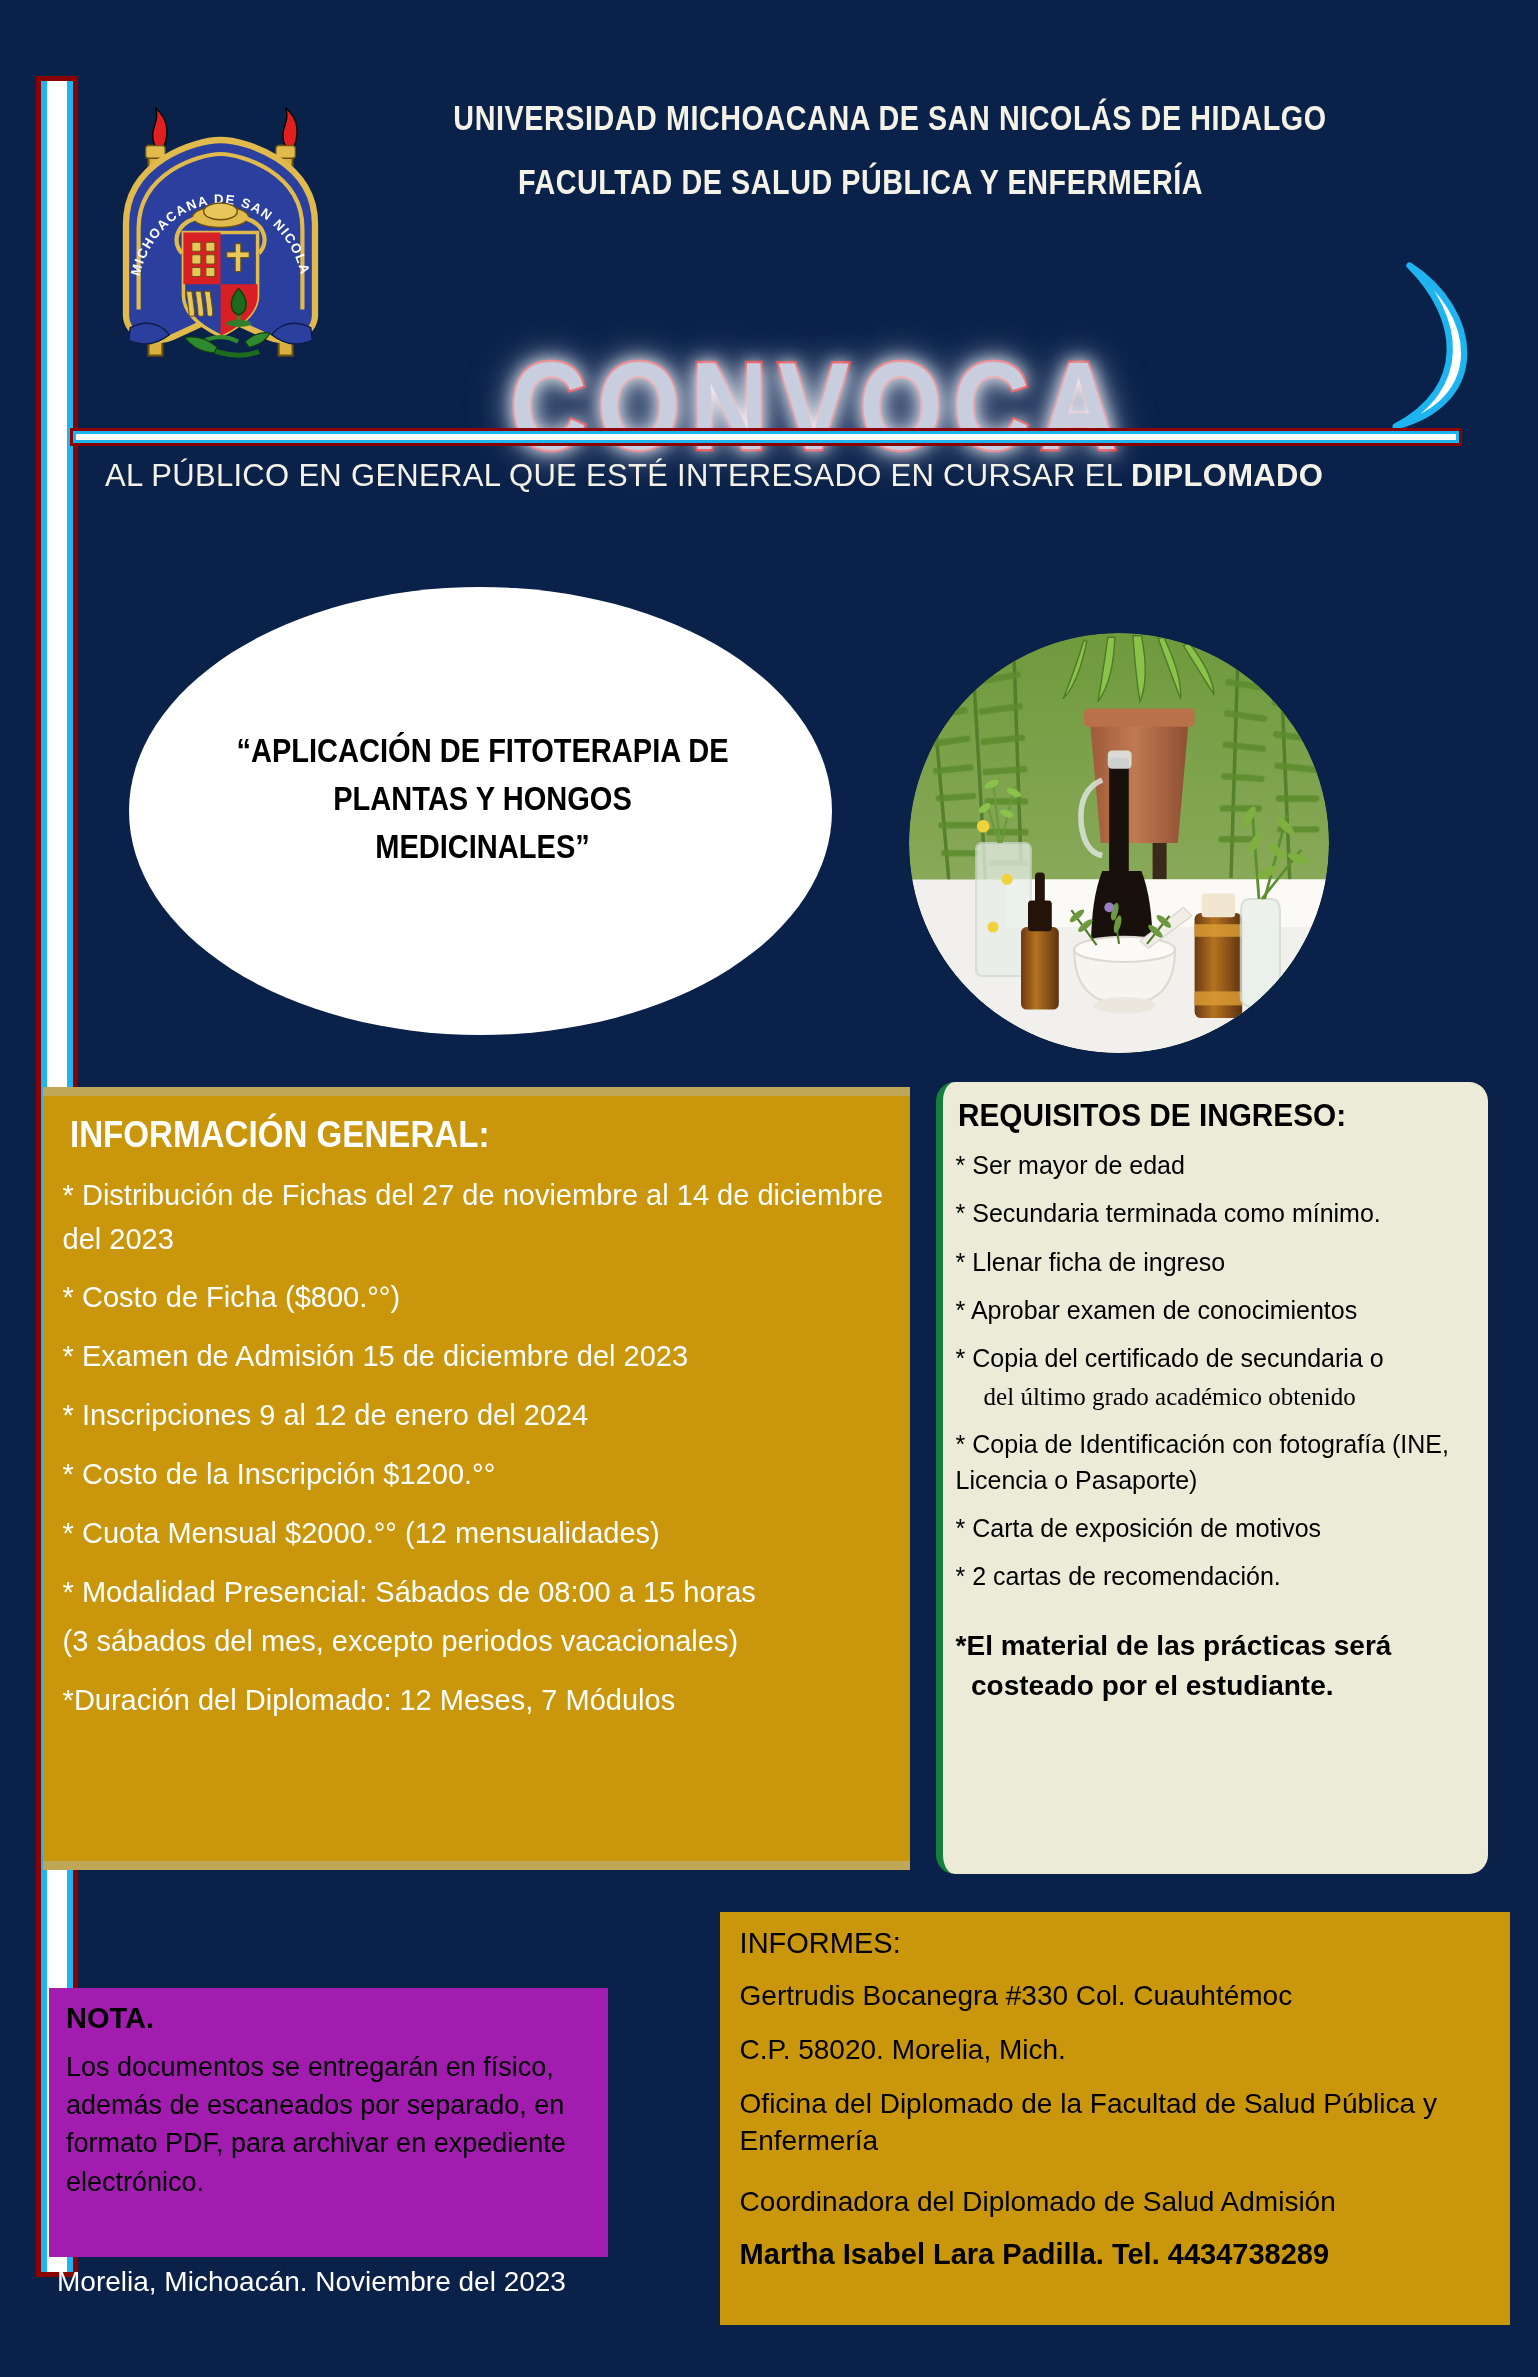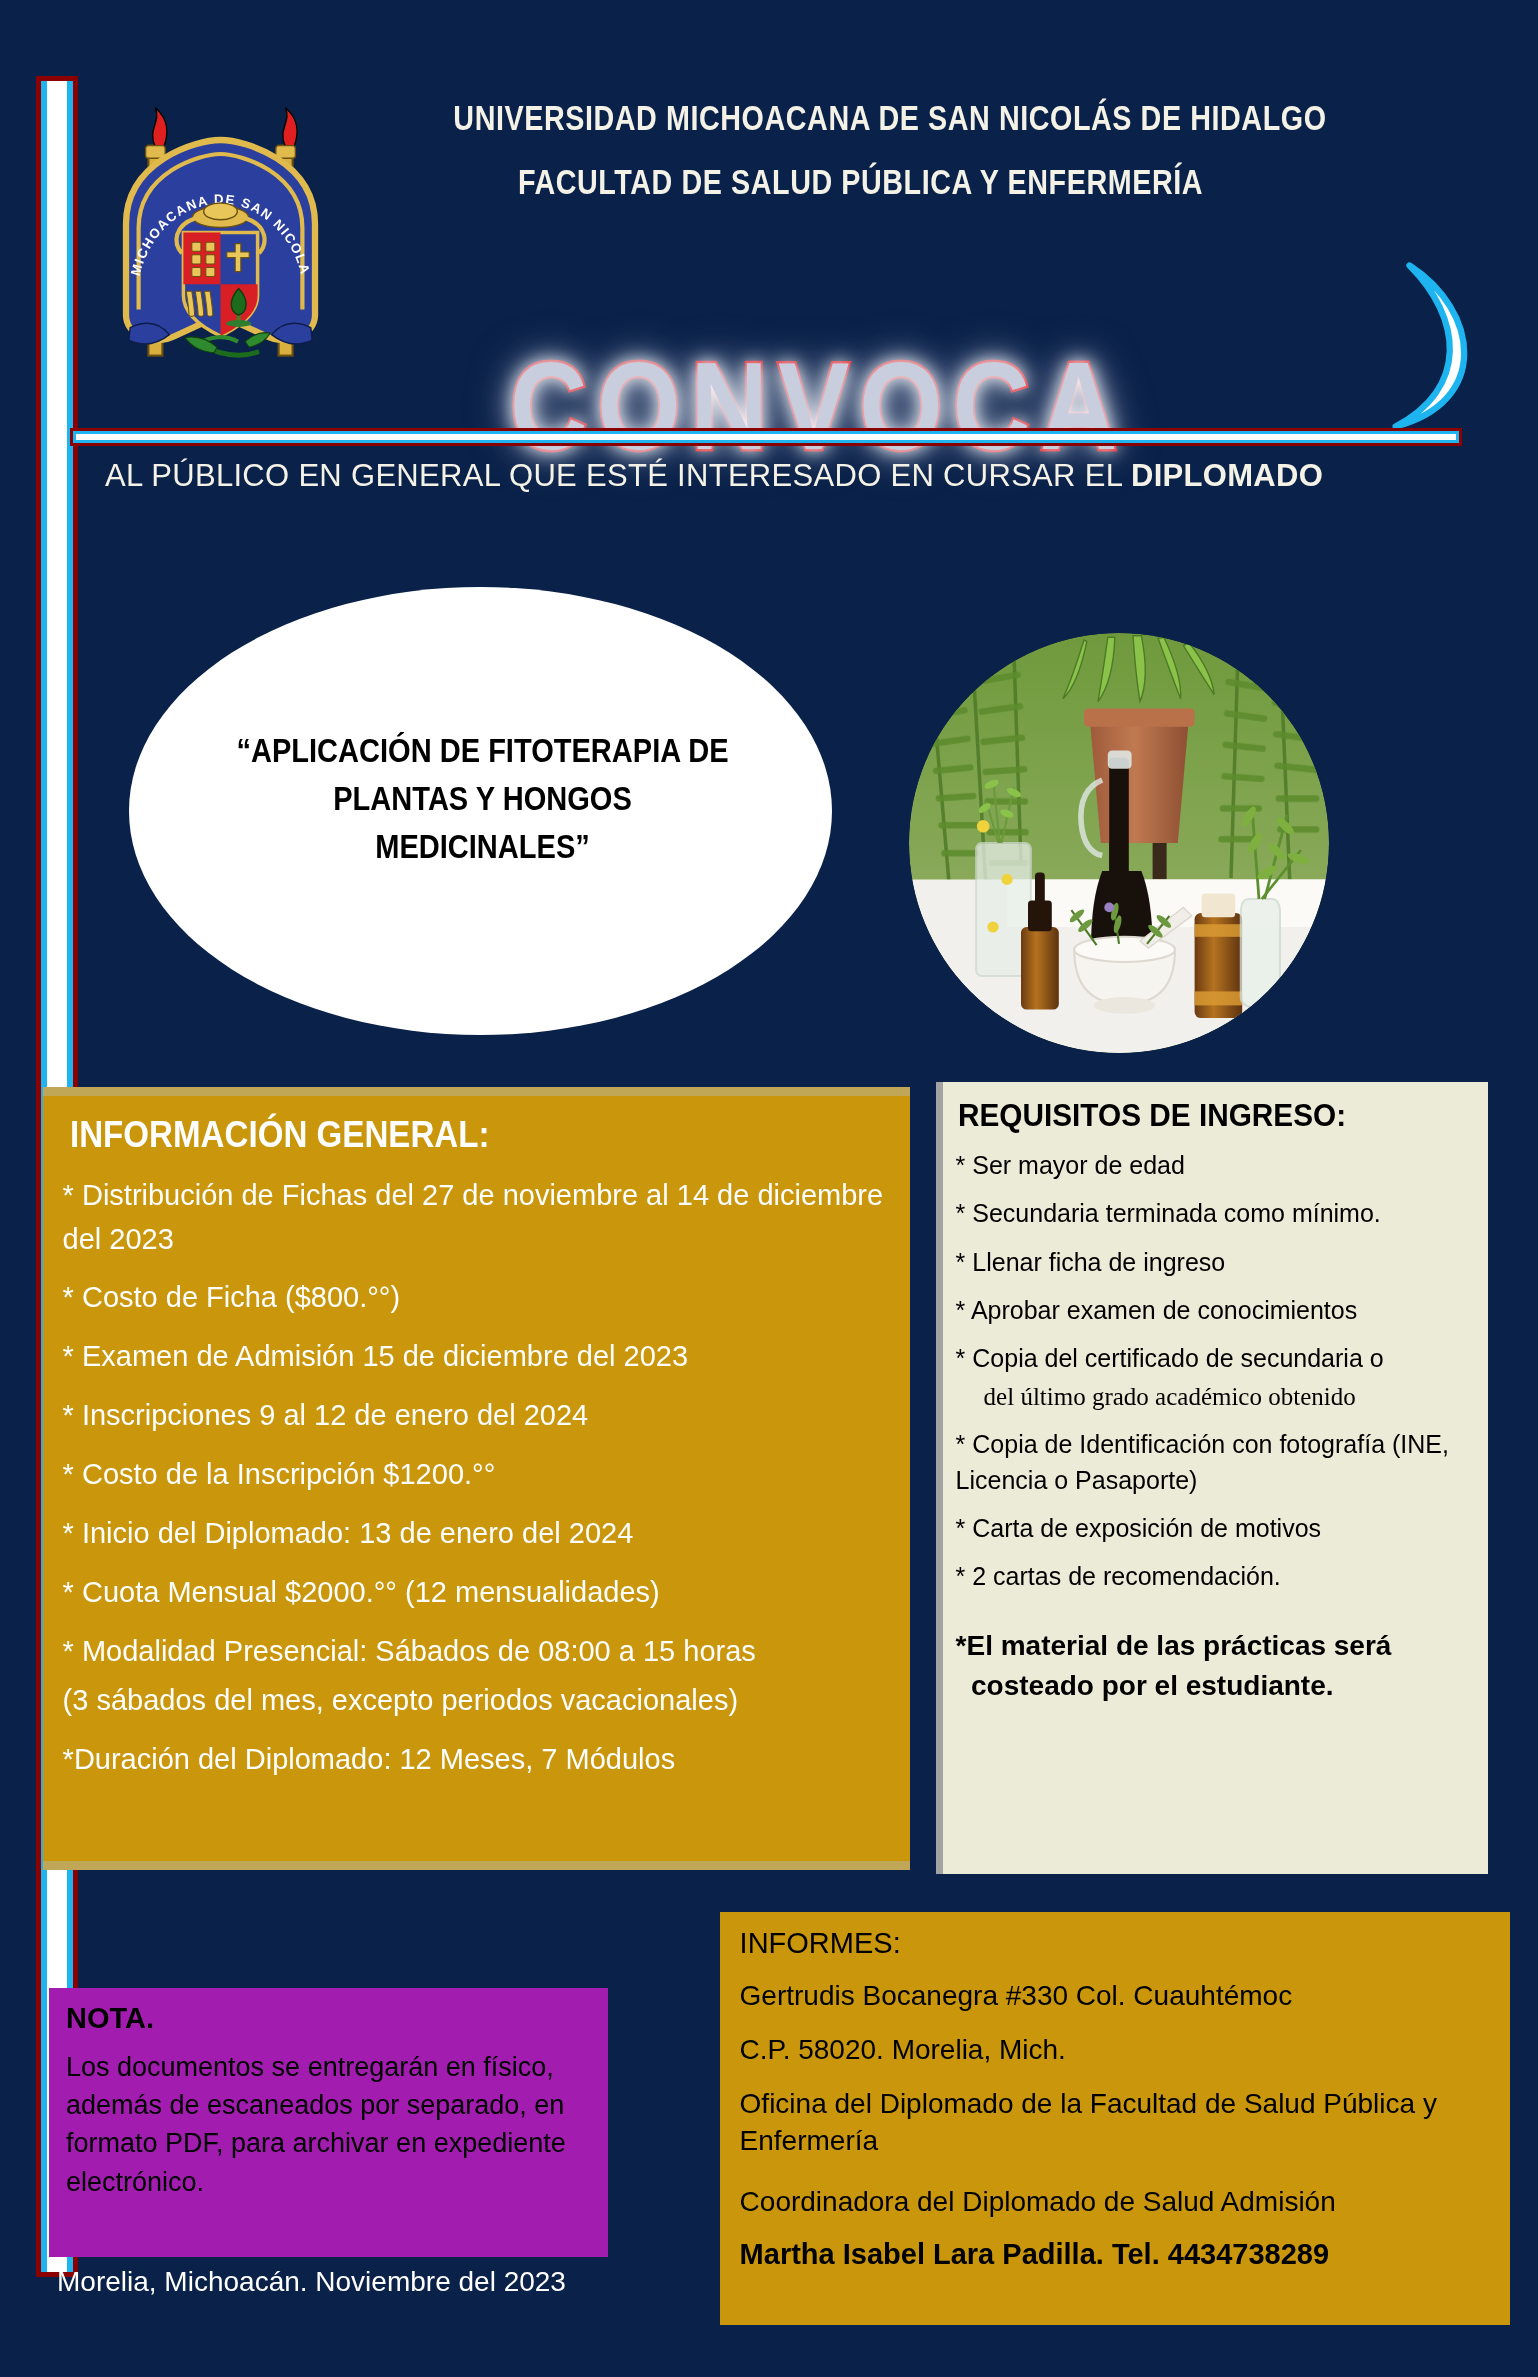--- a/index.html
+++ b/index.html
@@ -122,23 +122,24 @@
     margin:0 0 18px 7px;color:#ffffff;font-size:36px;font-weight:bold;
     transform:scaleX(.92);transform-origin:left center;
   }
   .panel-left .item{
     color:#ffffff;font-size:29px;line-height:1.5;margin-bottom:15.4px;
   }
 
   .panel-right{
     position:absolute;left:936px;top:1082px;width:552px;height:792px;
     background:#ecebd7;
-    border-left:7px solid #a3a3a3;
+    border-left:7px solid #15803d;
     box-sizing:border-box;
     padding:15.4px 15.4px 0 12.6px;
+    border-radius:19px;
   }
   .panel-right h2{
     margin:0 0 14px 2.8px;color:#000000;font-size:32px;font-weight:bold;
     transform:scaleX(.93);transform-origin:left center;
   }
   .panel-right .item{
     color:#000000;font-size:25px;line-height:1.42;margin-bottom:12.6px;
   }
   .panel-right .item.indent{margin-left:28px;font-family:Liberation Serif, serif;}
   .panel-right .highlight{
@@ -430,21 +431,20 @@
     <div>MEDICINALES”</div>
   </div>
 
   <div class="panel-left">
     <h2>INFORMACIÓN GENERAL:</h2>
     <div class="item">* Distribución de Fichas del  27 de noviembre al 14 de diciembre del 2023</div>
     <div class="item">* Costo de Ficha ($800.°°)</div>
     <div class="item">* Examen de Admisión 15 de diciembre del 2023</div>
     <div class="item">* Inscripciones 9 al 12 de enero del 2024</div>
     <div class="item">* Costo de la Inscripción $1200.°°</div>
-    <div class="item">* Inicio del Diplomado: 13  de enero del 2024</div>
     <div class="item">* Cuota Mensual $2000.°° (12 mensualidades)</div>
     <div class="item" style="margin-bottom:5.6px">* Modalidad Presencial: Sábados de 08:00 a 15 horas</div>
     <div class="item"> (3 sábados del mes, excepto periodos vacacionales)</div>
     <div class="item">*Duración del Diplomado: 12 Meses, 7 Módulos</div>
   </div>
 
   <div class="panel-right">
     <h2>REQUISITOS DE INGRESO:</h2>
     <div class="item">* Ser mayor de edad</div>
     <div class="item">* Secundaria terminada como mínimo.</div>

